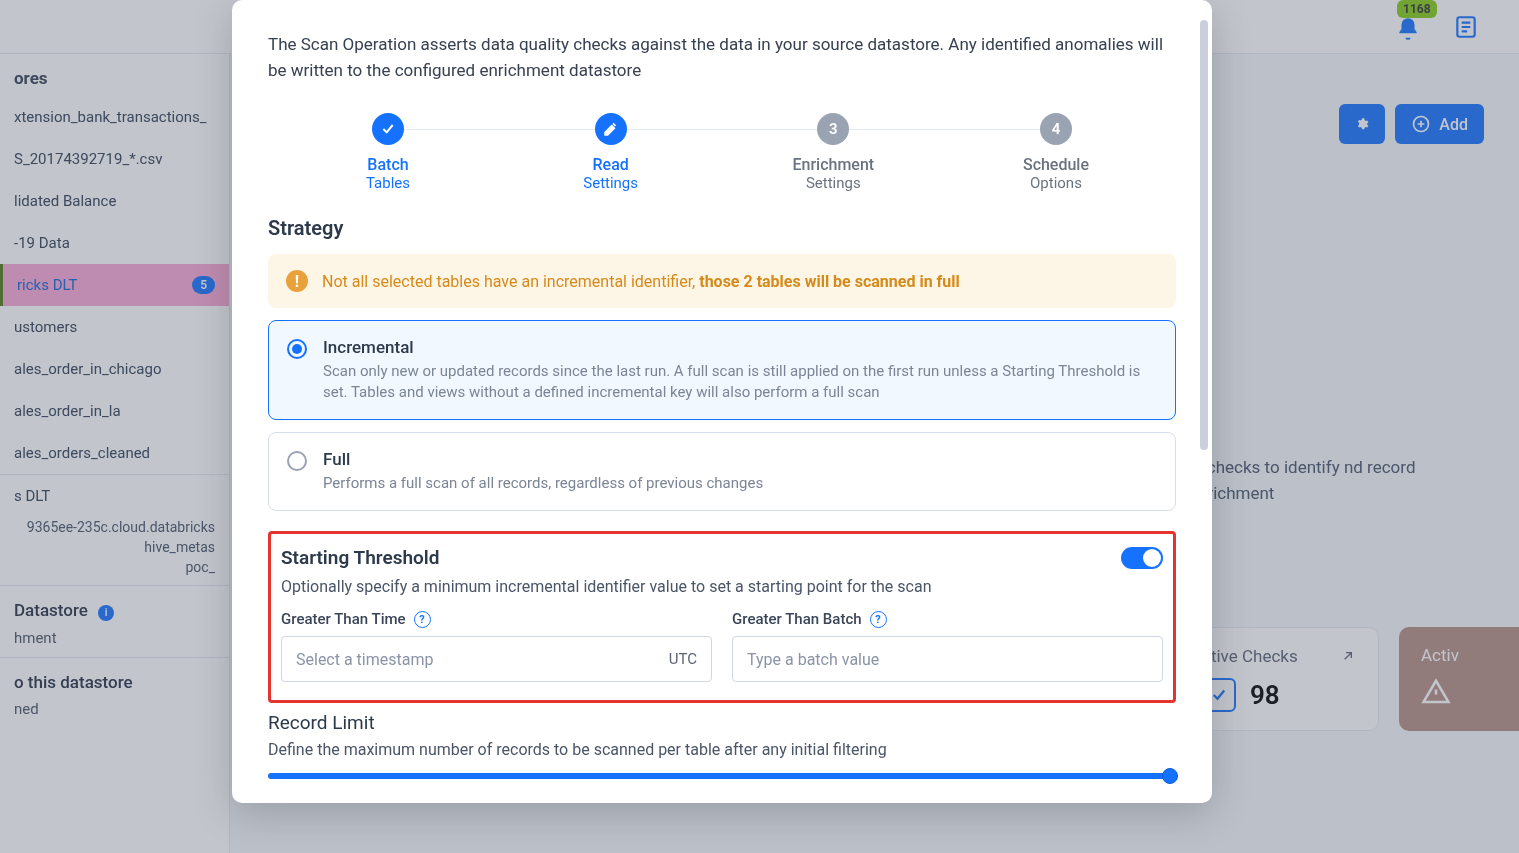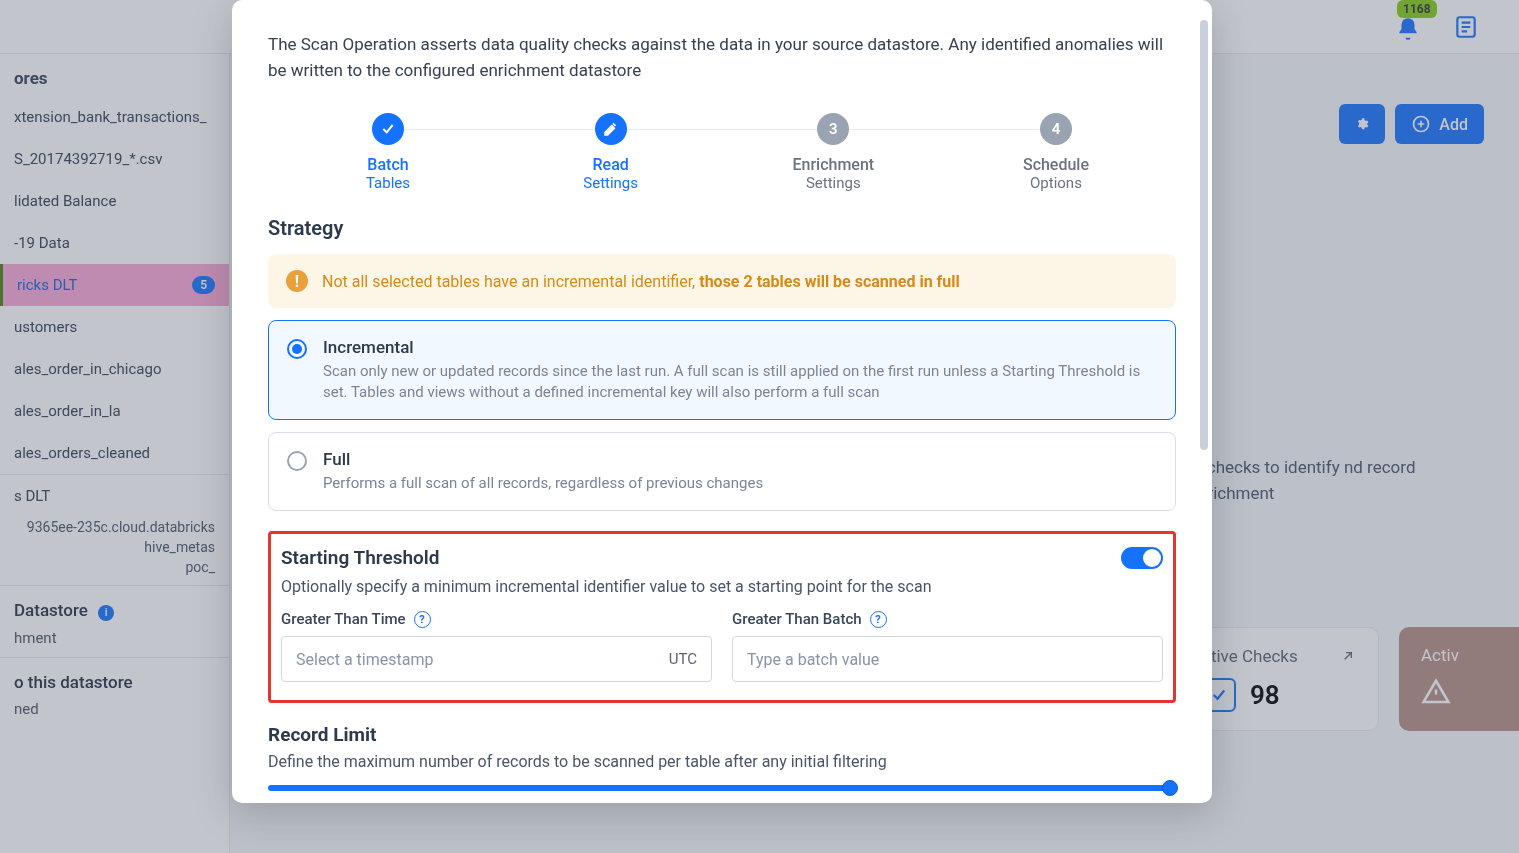--- a/index.html
+++ b/index.html
@@ -58,21 +58,21 @@
 .toggle::after{content:"";position:absolute;right:2px;top:2px;width:18px;height:18px;background:#fff;border-radius:50%}
 .thresh-desc{font-size:16px;color:#4a5568;margin-top:8px}
 .field-row{display:flex;gap:20px;margin-top:14px}
 .field{flex:1}
 .field-label{font-size:15px;font-weight:500;color:#3b4658;display:flex;align-items:flex-end;gap:8px}
 .help-icon{width:17px;height:17px;border:1.5px solid #1572ff;color:#1572ff;border-radius:50%;display:flex;align-items:center;justify-content:center;font-size:11px;font-weight:700}
 .input-wrap{margin-top:8px;border:1px solid #cfd7e3;border-radius:4px;height:46px;display:flex;align-items:center;padding:0 14px;gap:10px}
 .input-wrap input{border:none;outline:none;flex:1;font-size:16px;color:#333;background:transparent}
 .input-wrap input::placeholder{color:#8a94a6}
 .input-suffix{color:#5b6475;font-size:15px}
-.rl-title{font-size:19px;font-weight:700;color:#2c3a4b;margin-top:20px}
+.rl-title{font-size:19px;font-weight:400;color:#2c3a4b;margin-top:8px}
 .rl-desc{font-size:16px;color:#4a5568;margin-top:6px}
 .slider-wrap{margin-top:14px}
 .slider-track{position:relative;height:6px;background:#1572ff;border-radius:4px}
 .slider-thumb{position:absolute;right:-2px;top:-5px;width:16px;height:16px;background:#1572ff;border-radius:50%;border:1px solid #0d5bd6}
 .modal-scroll{position:absolute;right:4px;top:20px;width:8px;height:760px;background:transparent}
 .modal-scroll .thumb{position:absolute;top:0;width:8px;height:430px;background:#c9d0dc;border-radius:4px}
 .side-sec-title{padding:14px 14px 4px;font-size:17px;font-weight:500;color:#263244}
 .side-small{font-size:15px;color:#4b5563;padding:4px 14px 10px}
 </style>
 </head>

